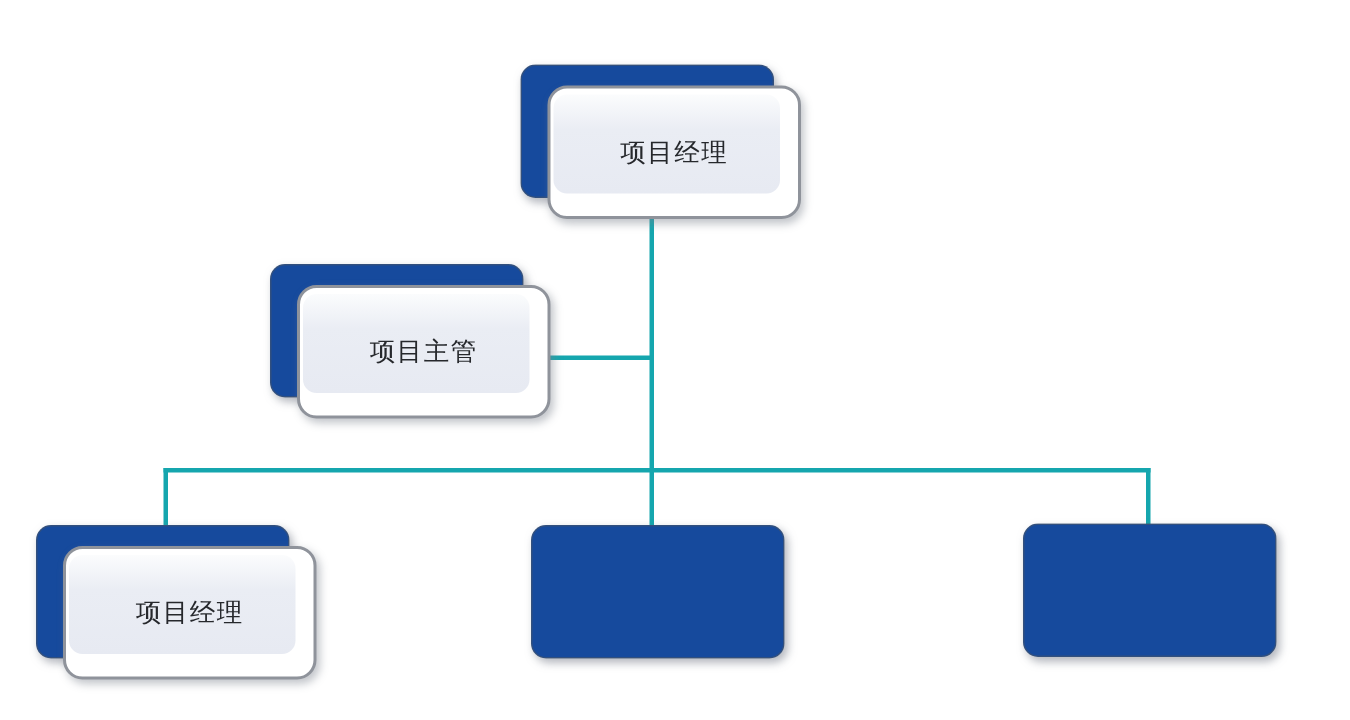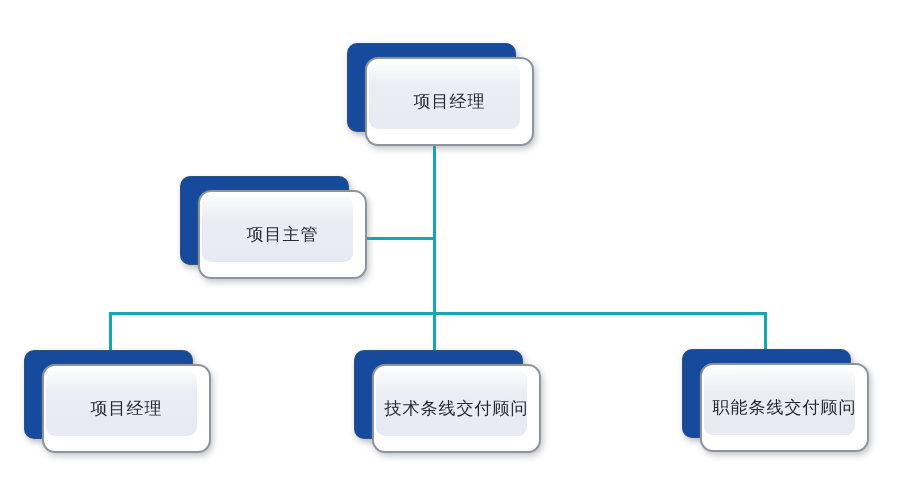--- a/index.html
+++ b/index.html
@@ -106,25 +106,19 @@
 
   <div class="node n-onsite">
     <div class="back"></div>
     <div class="card">
       <span class="label">项目经理</span>
     </div>
   </div>
 
   <div class="node n-tech">
     <div class="back"></div>
-    <div class="card">
-      <span class="label">技术条线交付顾问</span>
-    </div>
   </div>
 
   <div class="node n-func">
     <div class="back"></div>
-    <div class="card">
-      <span class="label">职能条线交付顾问</span>
-    </div>
   </div>
 
 </div>
 
 </body></html>

